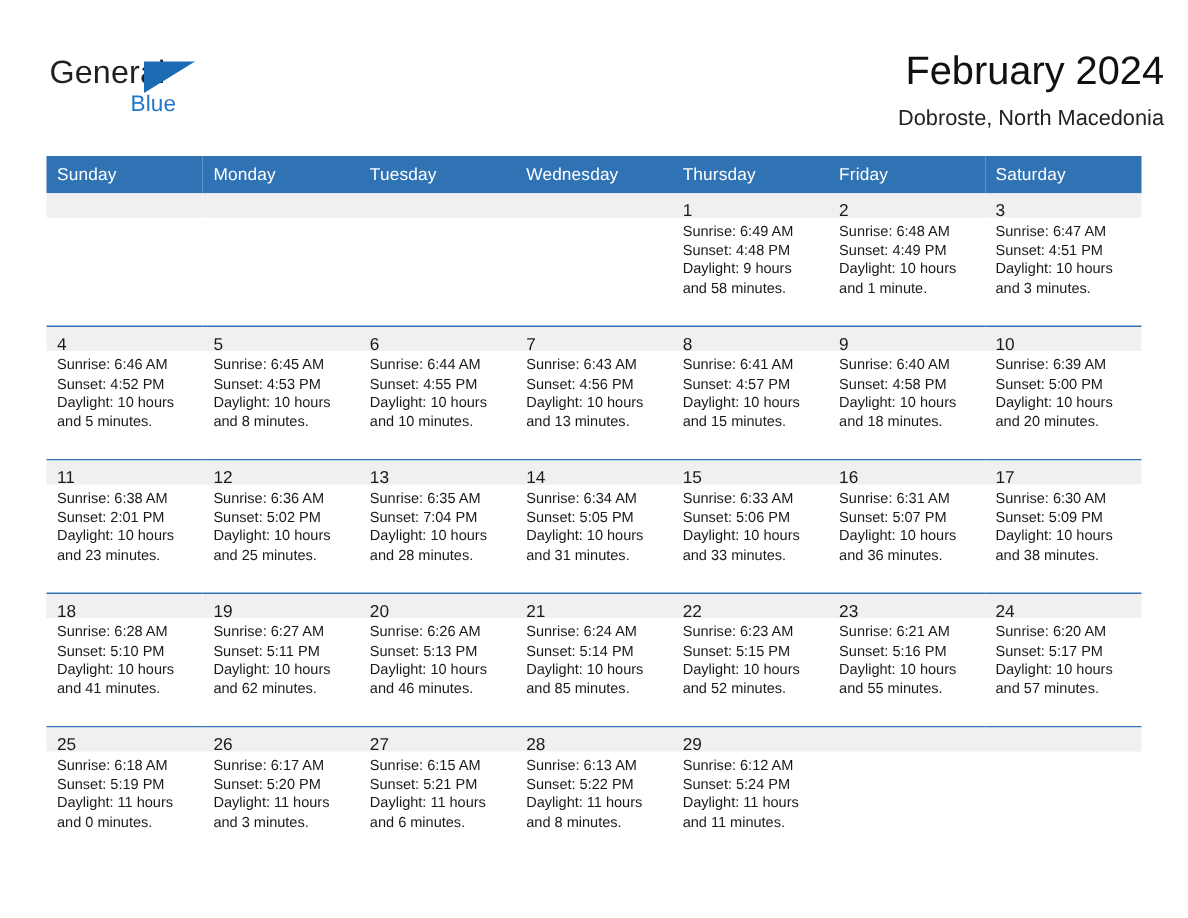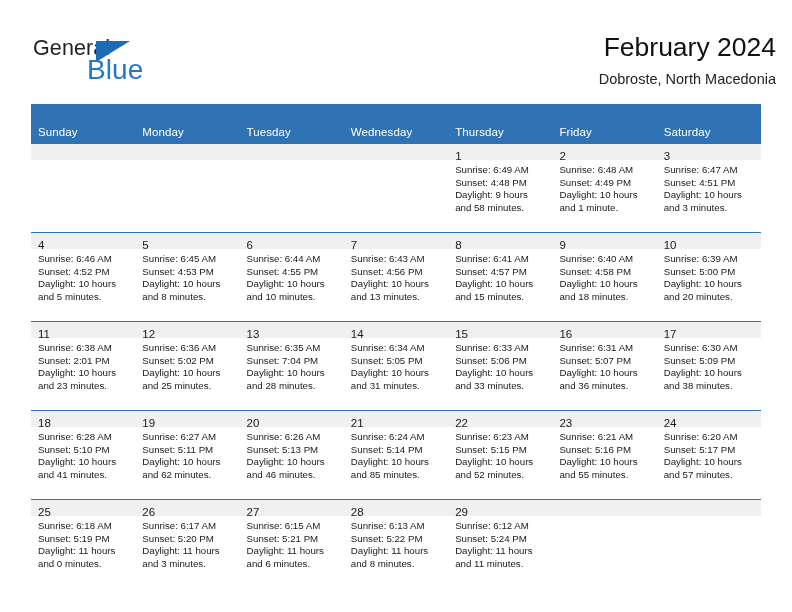--- a/index.html
+++ b/index.html
@@ -44,21 +44,21 @@
     top: 0;
     font-size: 21.5px;
     line-height: 25px;
     color: #231f20;
     letter-spacing: 0.1px;
   }
   .logo-blue {
     position: absolute;
     left: 54px;
     top: 21px;
-    font-size: 28px;
+    font-size: 15px;
     line-height: 25px;
     color: #2277c8;
     letter-spacing: 0.1px;
   }
   .logo-tri {
     position: absolute;
     left: 63px;
     top: 5px;
     width: 0;
     height: 0;
@@ -97,21 +97,21 @@
     width: 730px;
     border-collapse: collapse;
     table-layout: fixed;
   }
   .calendar th {
     background: #2f73b4;
     color: #ffffff;
     font-size: 11.5px;
     font-weight: normal;
     text-align: left;
-    padding: 22px 0 6px 7px;
+    padding: 7px 0 6px 7px;
     height: 11px;
     letter-spacing: 0.1px;
   }
   .calendar td {
     vertical-align: top;
     padding: 0;
     border-top: 1.4px solid #2f73b4;
     background: #ffffff;
     height: 88px;
   }

